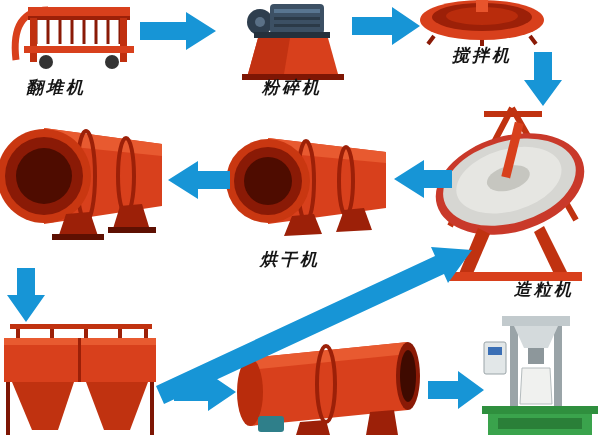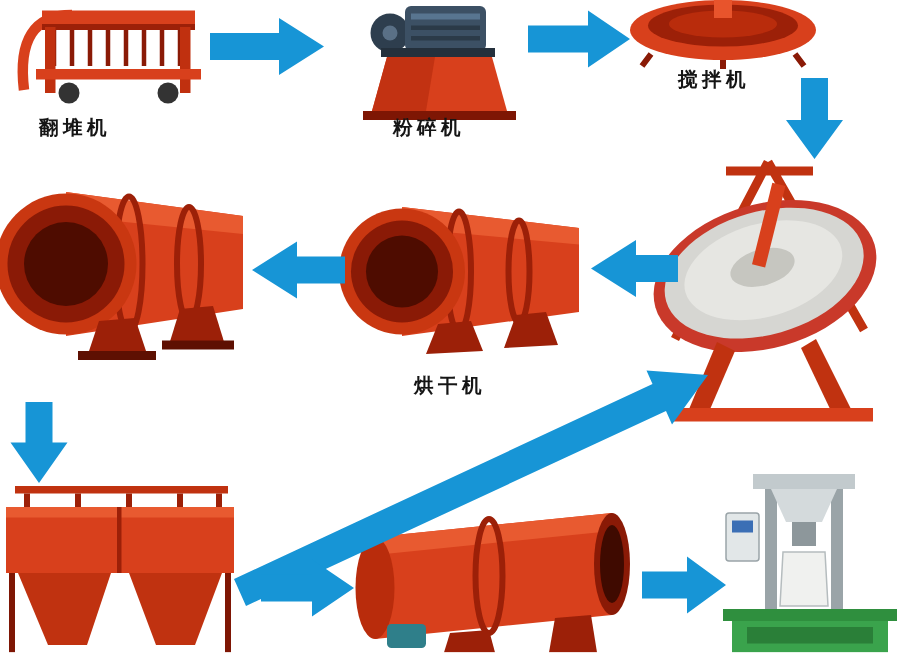--- a/index.html
+++ b/index.html
@@ -7,25 +7,26 @@
   .stage {
     position:relative;
     width:600px;
     height:435px;
     background:#ffffff;
     overflow:hidden;
   }
   .stage svg { position:absolute; left:0; top:0; }
   .machine-label {
     position:absolute;
-    font-size:13px;
+    font-size:17px;
     font-weight:bold;
     color:#151515;
     letter-spacing:3px;
     white-space:nowrap;
+    font-style:italic;
   }
 </style>
 </head>
 <body>
 
 <div class="stage">
 
   <svg width="600" height="435" viewBox="0 0 600 435" xmlns="http://www.w3.org/2000/svg">
 
     <g transform="translate(8,2)">
@@ -152,15 +153,16 @@
       <polygon fill="#1795d6" points="17,268 17,295 7,295 26,322 45,295 35,295 35,268"></polygon>
       <polygon fill="#1795d6" points="156,386 435,256 431,247 472,250 448,283 444,274 164,404"></polygon>
       <polygon fill="#1795d6" points="174,383 208,383 208,373 236,392 208,411 208,401 174,401"></polygon>
       <polygon fill="#1795d6" points="428,381 458,381 458,371 484,390 458,409 458,399 428,399"></polygon>
     </g>
   </svg>
 
   <div class="machine-label" style="left:26px;  top:76px;text-align:center;">翻堆机</div>
   <div class="machine-label" style="left:262px; top:76px;">粉碎机</div>
   <div class="machine-label" style="left:452px; top:44px;">搅拌机</div>
-  <div class="machine-label" style="left:276px; top:248px;">烘干机</div>
+  <div class="machine-label" style="left:260px; top:248px;">烘干机</div>
+  <div class="machine-label" style="left:514px; top:278px;">造粒机</div>
 
 </div>
 
 </body></html>

